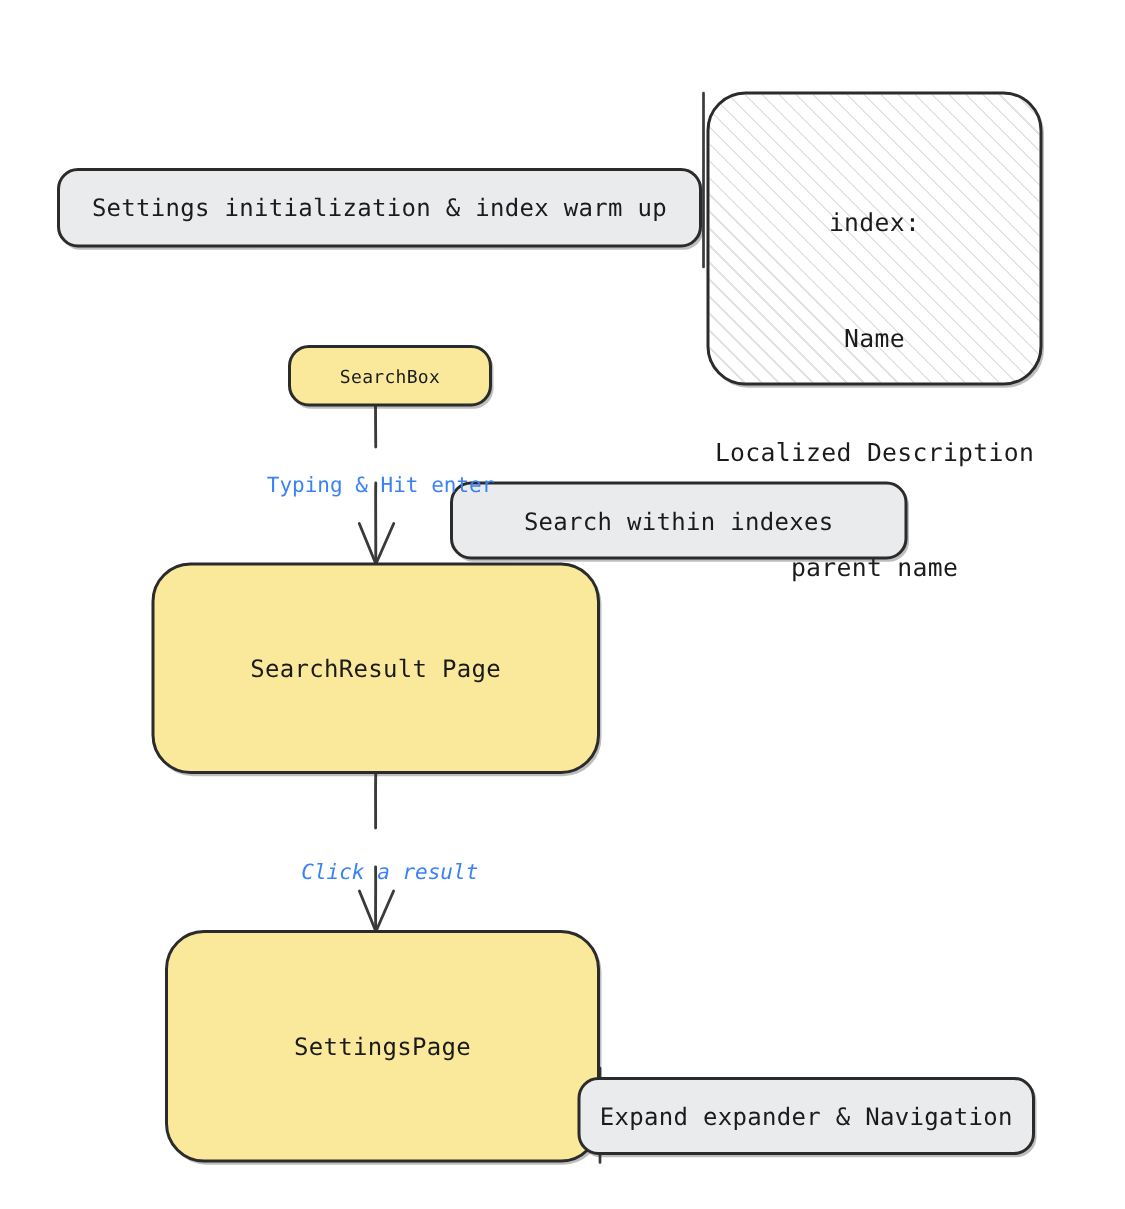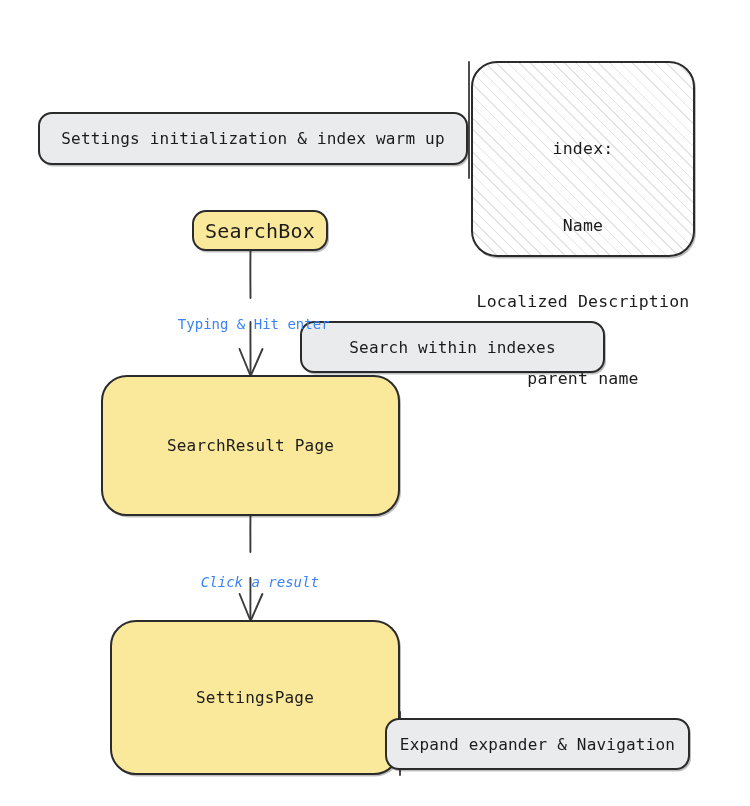--- a/index.html
+++ b/index.html
@@ -35,21 +35,21 @@
   }
 
   
   .yellow {
     background: #fae99b;
     border: 2.2px solid #2b2b2b;
     border-radius: 26px;
     box-shadow: 1.5px 2px 0 -0.5px rgba(40,40,40,0.30);
     font-size: 16px;
   }
-  .yellow.small { border-radius: 14px; font-size: 20px; }
+  .yellow.small { border-radius: 14px; font-size: 12px; margin-top: 20px; }
 
   
   .note {
     background: #e9ebed;
     border: 2.2px solid #2b2b2b;
     border-radius: 14px;
     box-shadow: 1.5px 2px 0 -0.5px rgba(40,40,40,0.30);
     font-size: 16px;
     padding: 0 20px;
   }

